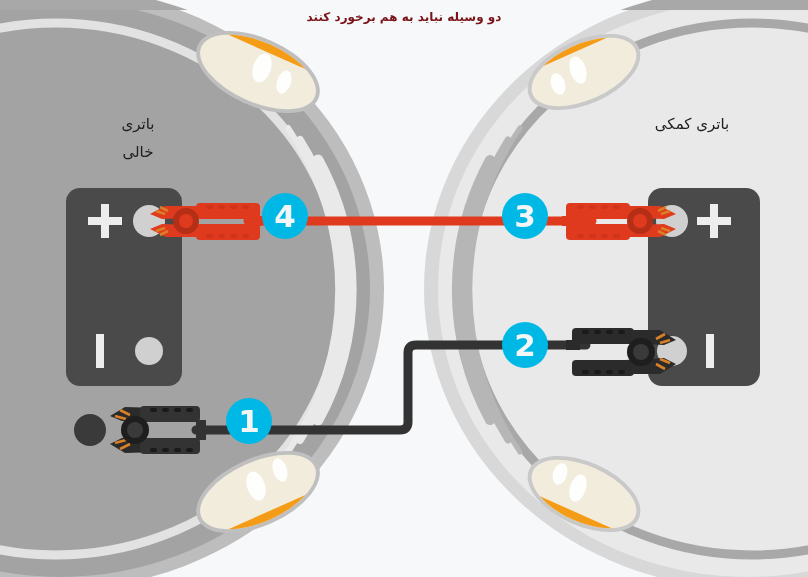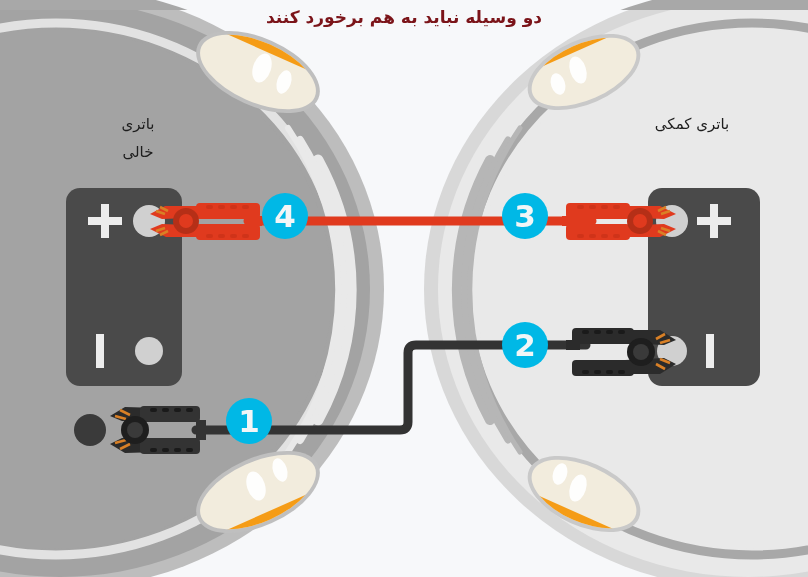--- a/index.html
+++ b/index.html
@@ -17,21 +17,21 @@
   }
   #scene { position: absolute; inset: 0; }
 
   
   .title {
     position: absolute;
     top: 4px;
     left: 0;
     width: 808px;
     text-align: center;
-    font-size: 17px;
+    font-size: 12px;
     font-weight: bold;
     color: #7b1419;
     direction: rtl;
     letter-spacing: 0px;
     z-index: 60;
     line-height: 26px;
     text-shadow: 0 0 2px #f7f8fa, 0 0 4px #f7f8fa, 0 0 6px #f7f8fa;
   }
 
   

